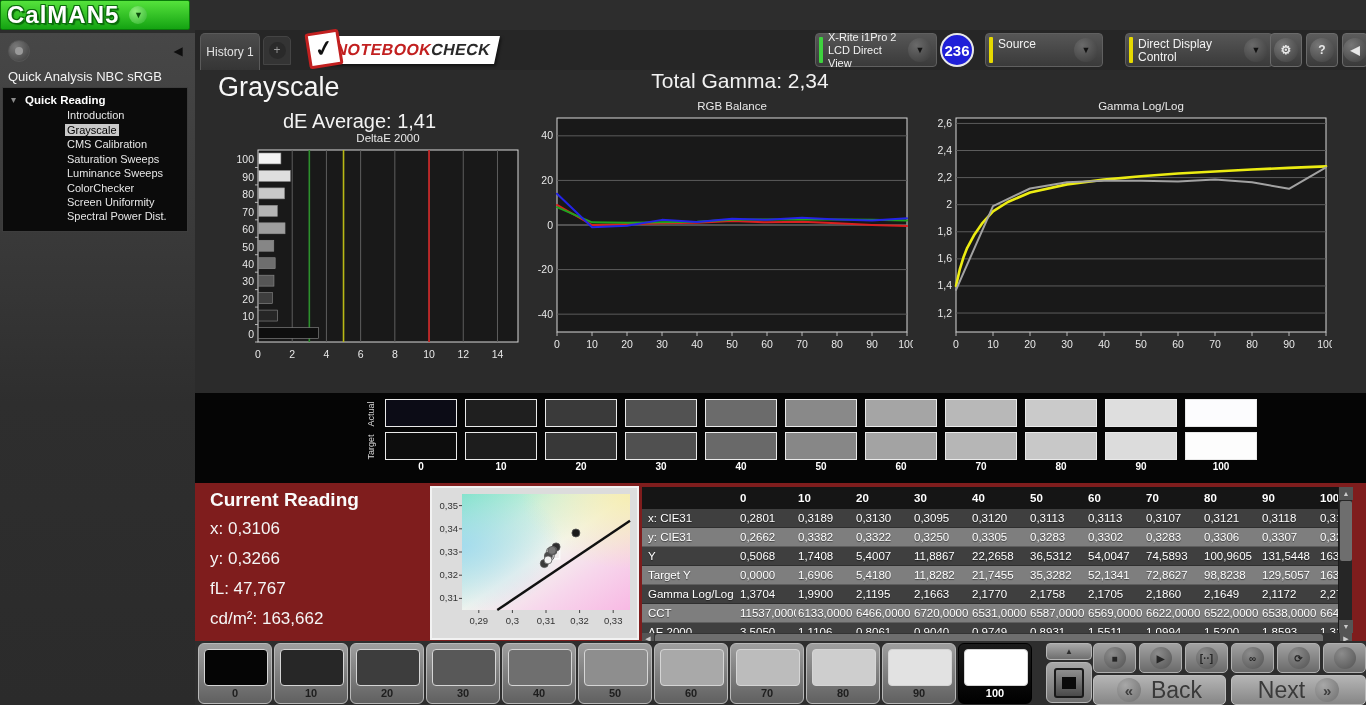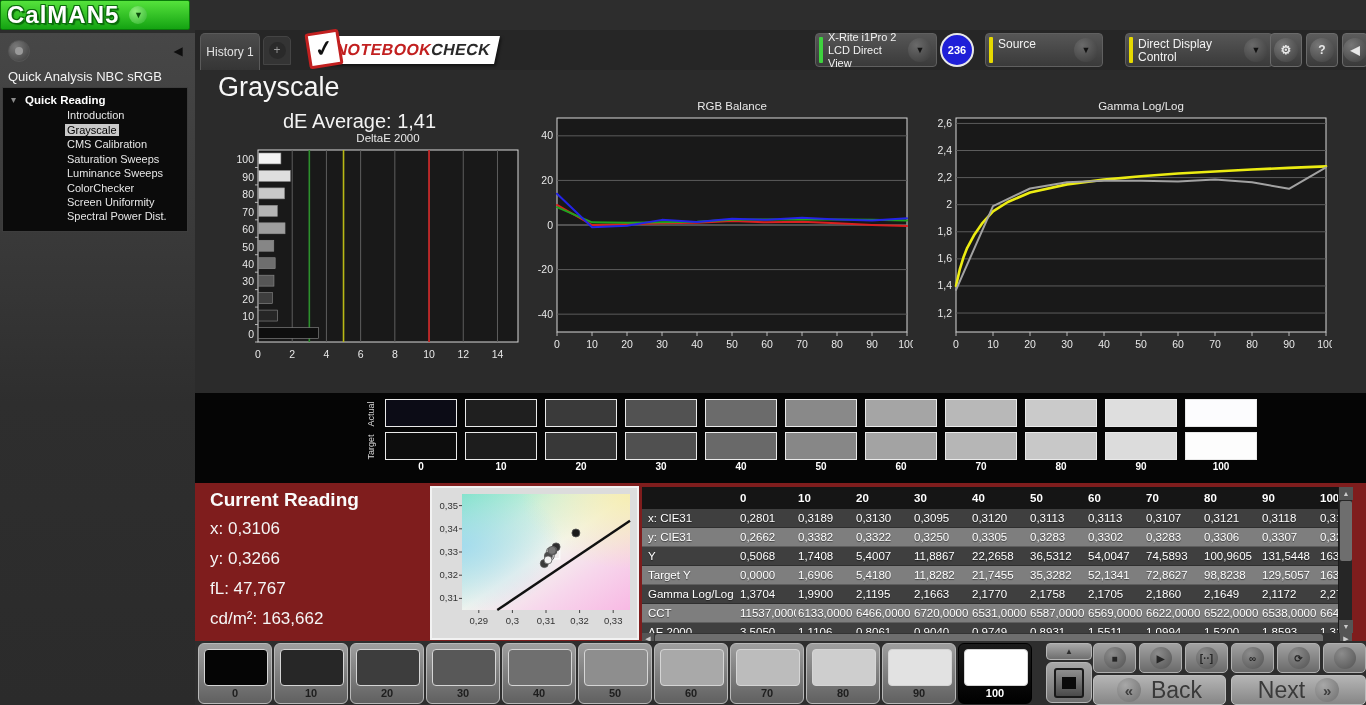--- a/index.html
+++ b/index.html
@@ -33,21 +33,21 @@
   .dropbtn{top:3px;height:34px;background:linear-gradient(#565656,#3a3a3a);border:1px solid #606060;border-radius:4px;
     box-sizing:border-box;display:flex;align-items:center;}
   .dropbtn .bar{width:4px;height:26px;margin:0 5px 0 3px;border-radius:1px;}
   .bar.green{background:#3ed23e;}
   .bar.yellow{background:#e6d900;}
   .dropbtn .lines{flex:1;font-size:11px;line-height:13px;color:#f2f2f2;}
   .dropbtn .lines.single{align-self:flex-start;margin-top:4px;font-size:12px;}
   .dropcaret{width:24px;height:24px;border-radius:50%;background:radial-gradient(circle at 35% 30%,#6a6a6a,#383838);
     display:flex;align-items:center;justify-content:center;font-size:9px;color:#111;margin-right:4px;flex:none;}
   #badge-236{left:745px;top:3px;width:34px;height:34px;border-radius:50%;background:#1f1fd8;border:2px solid #e8e8e8;
-    box-sizing:border-box;display:flex;align-items:center;justify-content:center;font-size:11px;font-weight:bold;color:#fff;}
+    box-sizing:border-box;display:flex;align-items:center;justify-content:center;font-size:15px;font-weight:bold;color:#fff;}
   .sqbtn{top:3px;width:32px;height:34px;background:linear-gradient(#5c5c5c,#3a3a3a);border:1px solid #6a6a6a;border-radius:4px;
     box-sizing:border-box;display:flex;align-items:center;justify-content:center;color:#d8d8d8;font-size:16px;font-weight:bold;}
   .sqbtn .circ{width:24px;height:24px;border-radius:50%;background:radial-gradient(circle at 35% 30%,#777,#3d3d3d);
     display:flex;align-items:center;justify-content:center;font-size:12px;color:#e8e8e8;}
   
   #sidebar{left:0;top:33px;width:195px;height:672px;background:linear-gradient(180deg,#474747,#2e2e2e 55%,#2b2b2b);}
   #sb-bullet{left:8px;top:7px;width:22px;height:22px;border-radius:50%;background:radial-gradient(circle at 35% 30%,#7a7a7a,#3a3a3a);
     border:1px solid #555;box-sizing:border-box;}
   #sb-bullet::after{content:"";position:absolute;left:6px;top:6px;width:8px;height:8px;border-radius:50%;background:#9a9a9a;}
   #sb-collapse{left:168px;top:8px;width:20px;height:20px;border-radius:4px;display:flex;align-items:center;justify-content:center;
@@ -199,20 +199,21 @@
           <div class="tree-item"><span>ColorChecker</span></div>
           <div class="tree-item"><span>Screen Uniformity</span></div>
           <div class="tree-item"><span>Spectral Power Dist.</span></div>
         </div>
     </div>
   </div>
 
   <div class="abs" id="main">
     <div class="abs" id="page-title">Grayscale</div>
     <div class="abs" id="de-average">dE Average: 1,41</div>
+    <div class="abs" id="total-gamma">Total Gamma: 2,34</div>
     <svg class="abs" id="svg-deltae" style="left:27px;top:60px;" width="298" height="240">
         <text x="166" y="12" text-anchor="middle" font-size="11.5" fill="#e8e8e8">DeltaE 2000</text>
         <rect x="36" y="20" width="260" height="192" fill="#191919" stroke="#d8d8d8" stroke-width="1"></rect>
         <text x="36" y="228" text-anchor="middle" font-size="10.5" fill="#e8e8e8">0</text>
         <line x1="70.21052631578948" y1="20" x2="70.21052631578948" y2="212" stroke="#5e5e5e" stroke-width="1"></line>
         <text x="70.21052631578948" y="228" text-anchor="middle" font-size="10.5" fill="#e8e8e8">2</text>
         <line x1="104.42105263157895" y1="20" x2="104.42105263157895" y2="212" stroke="#5e5e5e" stroke-width="1"></line>
         <text x="104.42105263157895" y="228" text-anchor="middle" font-size="10.5" fill="#e8e8e8">4</text>
         <line x1="138.63157894736844" y1="20" x2="138.63157894736844" y2="212" stroke="#5e5e5e" stroke-width="1"></line>
         <text x="138.63157894736844" y="228" text-anchor="middle" font-size="10.5" fill="#e8e8e8">6</text>

